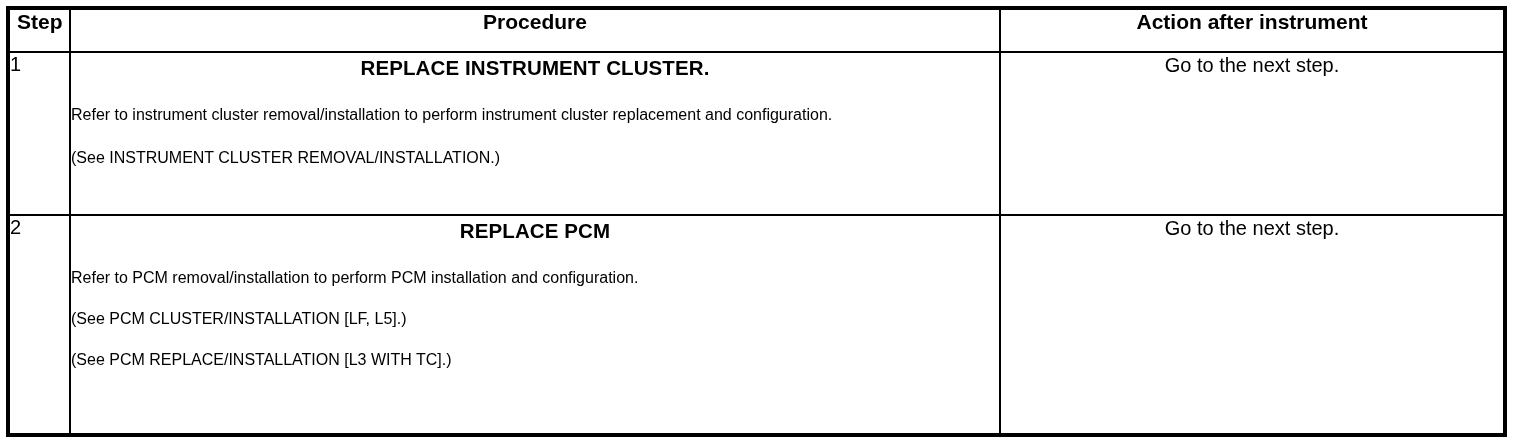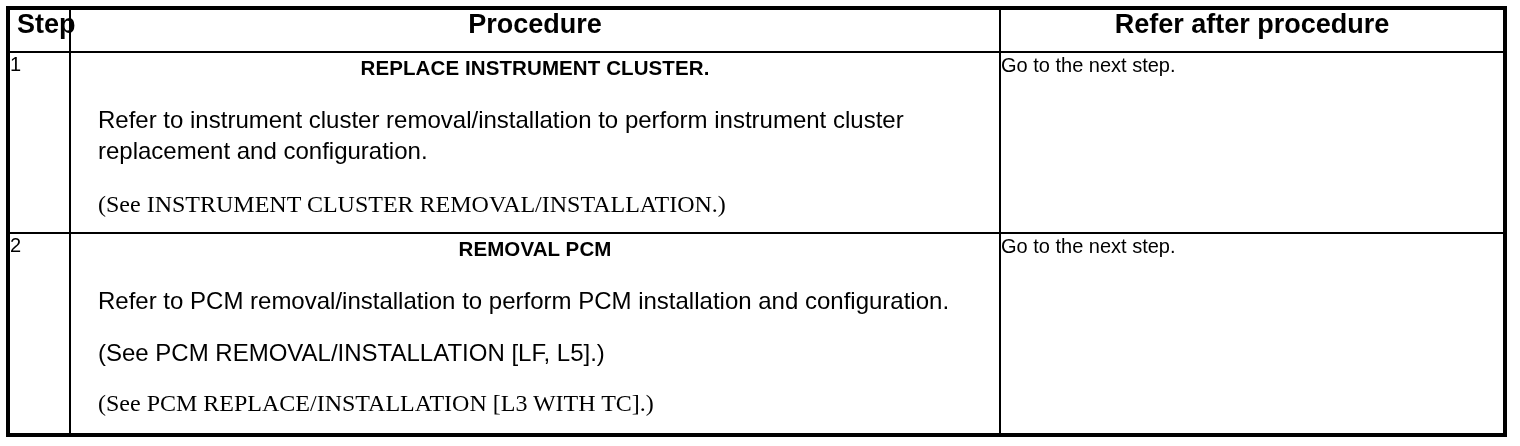--- a/index.html
+++ b/index.html
@@ -41,21 +41,21 @@
   }
 
   
   col.col-step   { width: 62px;  }
   col.col-proc   { width: 930px; }
   col.col-action { width: 505px; }
 
   
   thead th {
     font-weight: bold;
-    font-size: 27px;
+    font-size: 21px;
     line-height: 1.1;
     text-align: center;
     vertical-align: middle;
     height: 41px;
     padding: 2px 4px;
   }
   thead th.h-step {
     text-align: left;
     padding-left: 7px;
   }
@@ -71,80 +71,79 @@
   td.c-proc {
     padding: 10px 10px 10px 13px;
     vertical-align: top;
   }
 
   td.c-action {
     font-size: 20px;
     line-height: 1.2;
     padding: 8px 8px 8px 12px;
     vertical-align: middle;
+    text-align: center;
   }
 
   .proc-title {
     font-weight: bold;
     font-size: 20.5px;
     line-height: 1.2;
     margin: 3px 0 23px 0;
     letter-spacing: 0.1px;
     text-align: center;
   }
 
   .proc-para {
-    font-size: 24px;
+    font-size: 16px;
     line-height: 1.32;
     margin: 0 0 22px 0;
-    padding-left: 27px;
   }
   .proc-para:last-child {
     margin-bottom: 0;
-    font-family: Liberation Serif, serif;
   }
   .proc-para.tight {
     margin-bottom: 20px;
   }
 </style>
 </head>
 <body>
 
 <div class="sheet">
   <table class="proc-table">
     <colgroup>
       <col class="col-step">
       <col class="col-proc">
       <col class="col-action">
     </colgroup>
     <thead>
       <tr>
         <th class="h-step">Step</th>
         <th class="h-proc">Procedure</th>
-        <th class="h-action">Refer after procedure</th>
+        <th class="h-action">Action after instrument</th>
       </tr>
     </thead>
     <tbody>
 
       <tr>
         <td class="c-step">1</td>
         <td class="c-proc">
           <p class="proc-title">REPLACE INSTRUMENT CLUSTER.</p>
           <p class="proc-para">Refer to instrument cluster removal/installation to perform instrument cluster replacement and configuration.</p>
           <p class="proc-para">(See INSTRUMENT CLUSTER REMOVAL/INSTALLATION.)</p>
         </td>
         <td class="c-action">Go to the next step.</td>
       </tr>
 
       <tr>
         <td class="c-step">2</td>
         <td class="c-proc">
-          <p class="proc-title">REMOVAL PCM</p>
+          <p class="proc-title">REPLACE PCM</p>
           <p class="proc-para tight">Refer to PCM removal/installation to perform PCM installation and configuration.</p>
-          <p class="proc-para tight">(See PCM REMOVAL/INSTALLATION [LF, L5].)</p>
+          <p class="proc-para tight">(See PCM CLUSTER/INSTALLATION [LF, L5].)</p>
           <p class="proc-para">(See PCM REPLACE/INSTALLATION [L3 WITH TC].)</p>
         </td>
         <td class="c-action">Go to the next step.</td>
       </tr>
 
     </tbody>
   </table>
 </div>
 
 </body></html>

